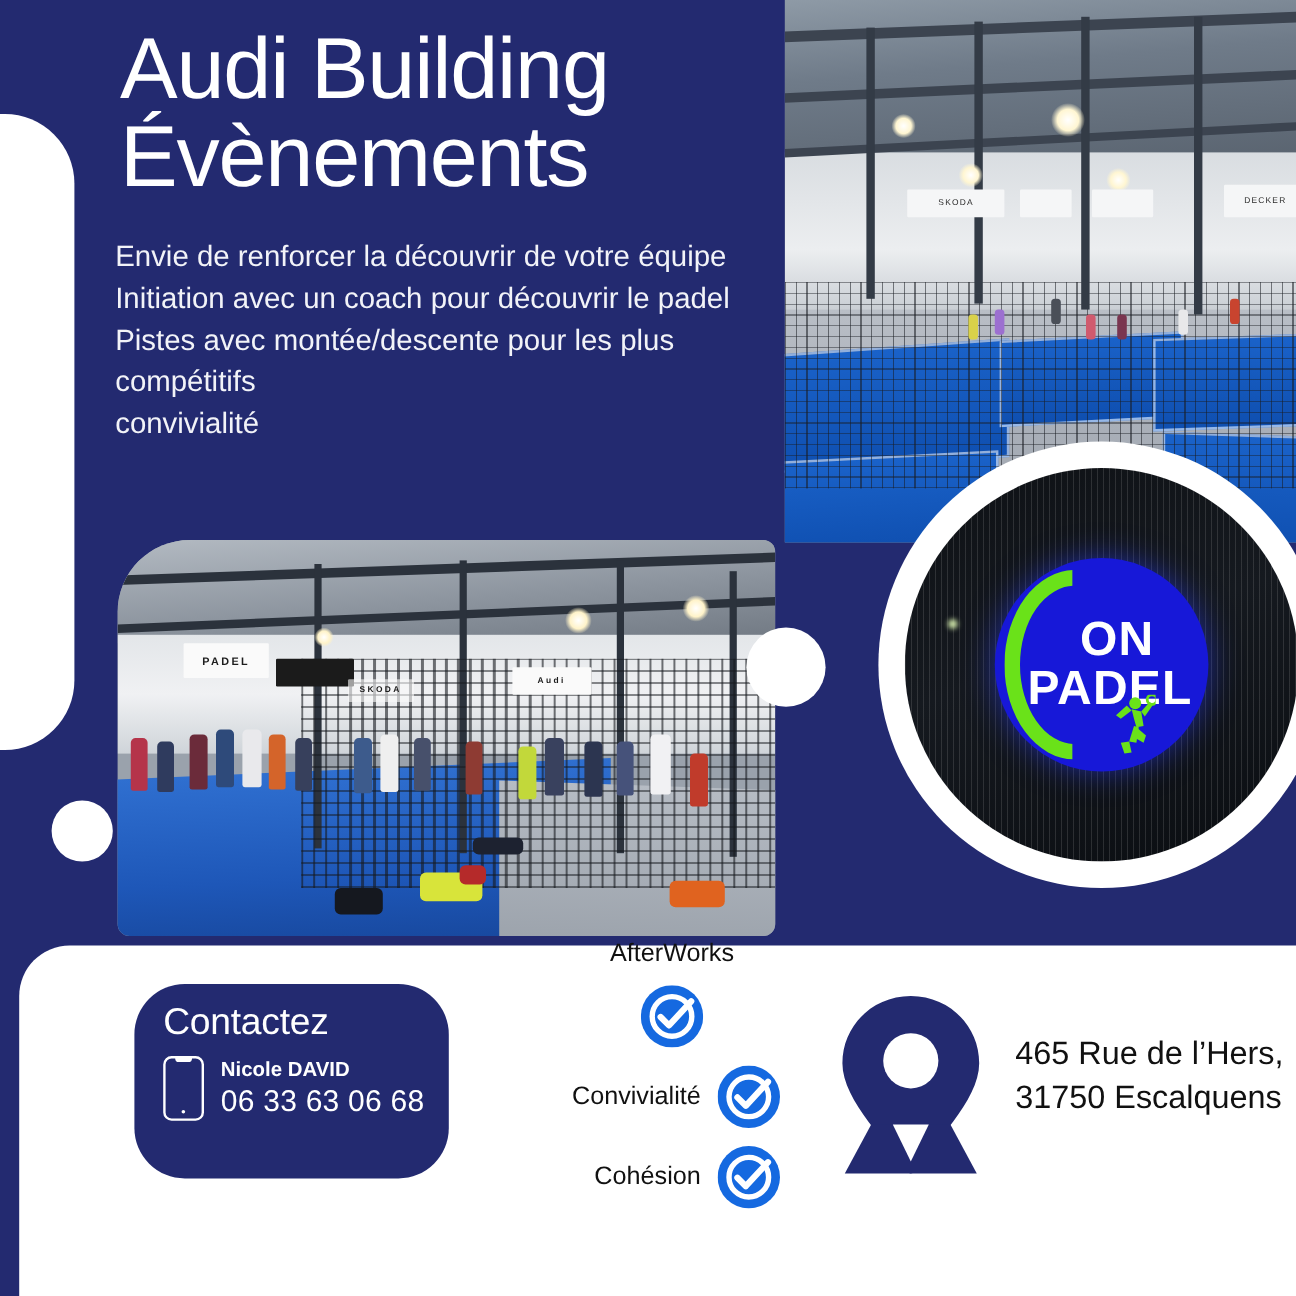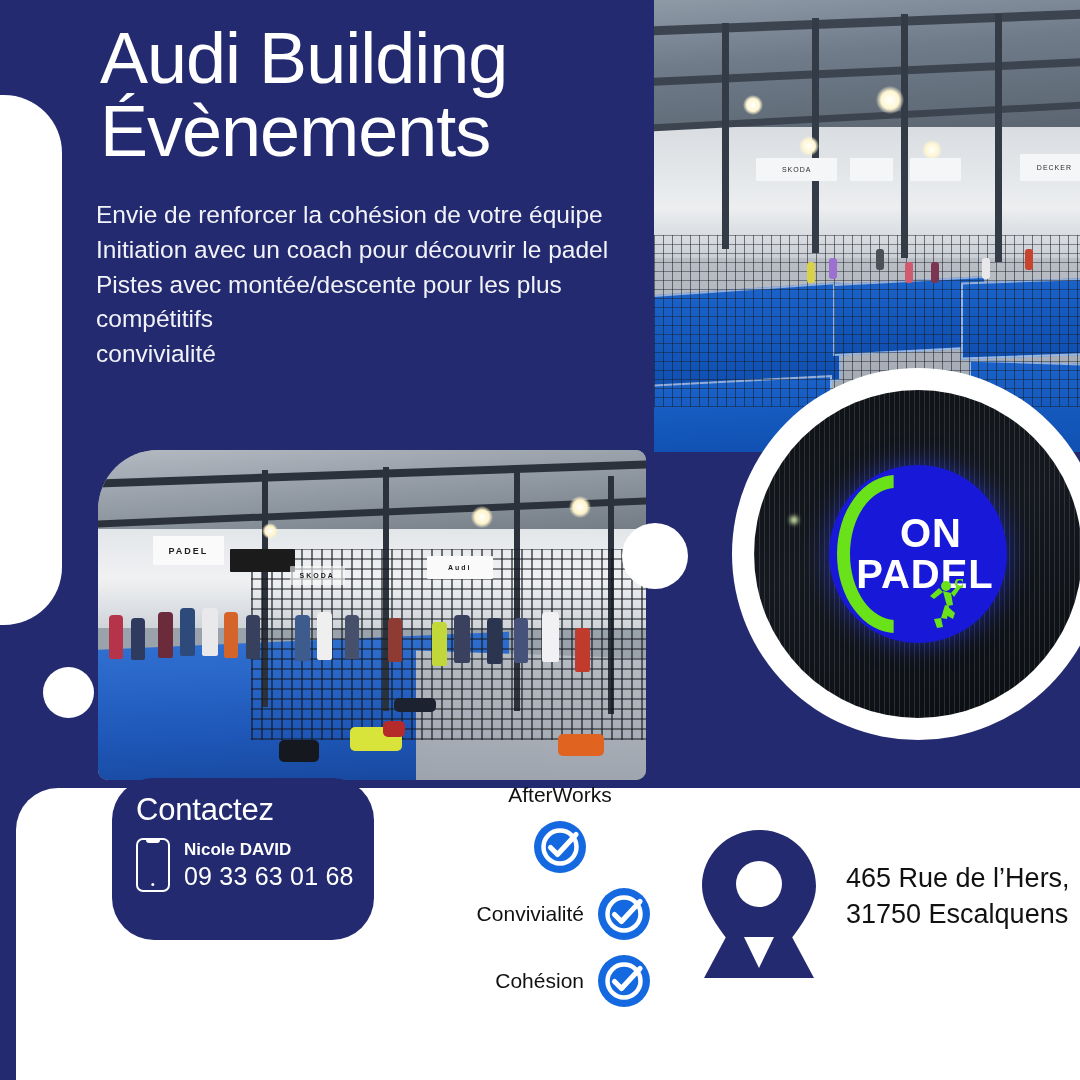--- a/index.html
+++ b/index.html
@@ -203,21 +203,21 @@
   .bottom-panel{
     position:absolute; left:16px; top:788px;
     width:1064px; height:292px;
     background:#ffffff;
     border-radius:42px 0 0 0;
     z-index:5;
   }
 
   
   .contact-card{
-    position:absolute; left:112px; top:778px;
+    position:absolute; left:112px; top:820px;
     width:262px; height:162px;
     background:#232a70; border-radius:42px;
     z-index:9; color:#fff;
     padding:14px 0 0 24px;
   }
   .contact-title{ font-size:31px; letter-spacing:-.2px; }
   .contact-row{ display:flex; align-items:center; margin-top:10px; }
   .phone-icon{
     width:34px; height:54px; border:2.6px solid #fff;
     border-radius:7px; position:relative; flex:0 0 auto;
@@ -385,36 +385,36 @@
       </div>
     </div>
   </div>
 
   <div class="headline">
     <div>Audi Building</div>
     <div>Évènements</div>
   </div>
 
   <div class="body-copy">
-    <p>Envie de renforcer la cohésion de votre équipe</p>
+    <p>Envie de renforcer la découvrir de votre équipe</p>
     <p>Initiation avec un coach pour découvrir le padel</p>
     <p>Pistes avec montée/descente pour les plus</p>
     <p>compétitifs</p>
     <p>convivialité</p>
   </div>
 
   <div class="bottom-panel"></div>
 
   <div class="contact-card">
     <div class="contact-title">Contactez</div>
     <div class="contact-row">
       <div class="phone-icon"></div>
       <div class="contact-text">
         <div class="contact-name">Nicole DAVID</div>
-        <div class="contact-phone">09 33 63 01 68</div>
+        <div class="contact-phone">06 33 63 06 68</div>
       </div>
     </div>
   </div>
 
   <div class="checklist">
     <div class="check-row r1">
       <span class="check-label">AfterWorks</span>
       <svg class="check-icon" viewBox="0 0 52 52">
         <circle cx="26" cy="26" r="26" fill="#1569e0"></circle>
         <circle cx="26" cy="26" r="16.5" fill="none" stroke="#ffffff" stroke-width="4.5"></circle>

